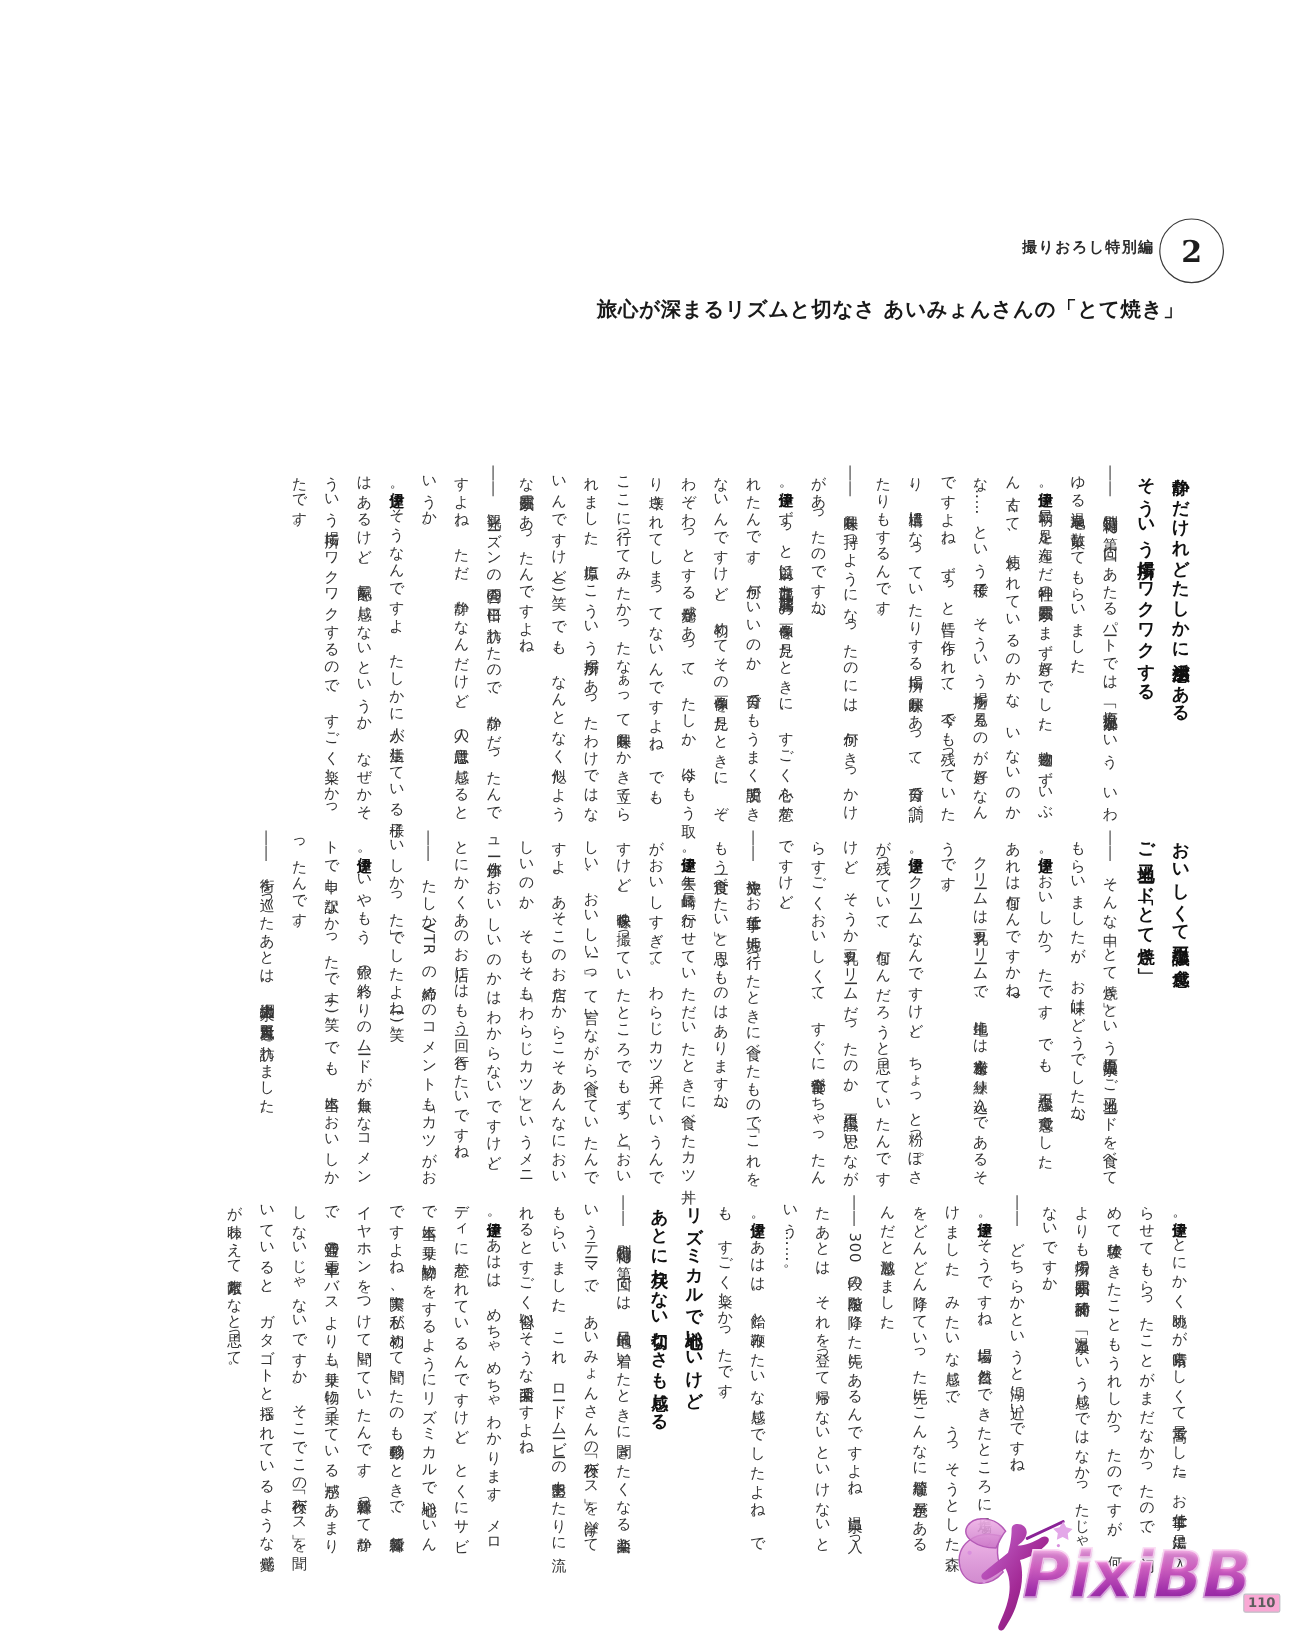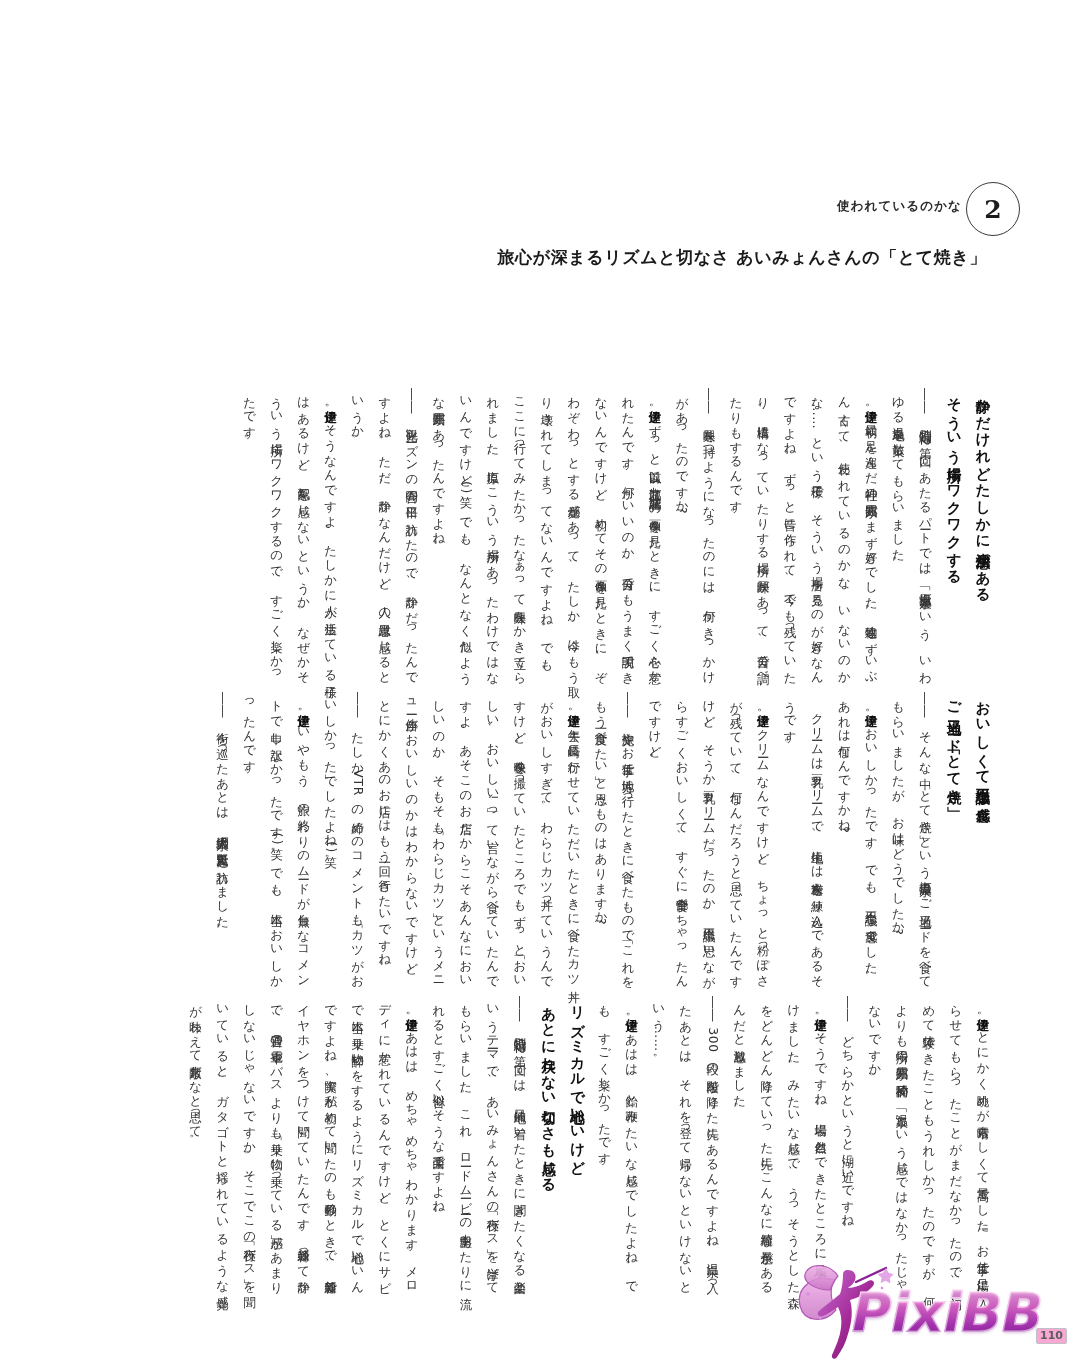--- a/index.html
+++ b/index.html
@@ -182,21 +182,21 @@
     top: 0px;
   }
 </style>
 </head>
 <body>
 
 <div id="page">
 
   <div id="header-block">
     <div id="kicker-row">
-      <span id="kicker-label">使われているのかな</span>
+      <span id="kicker-label">撮りおろし特別編</span>
     </div>
     <div id="page-number-badge">
       <span>2</span>
     </div>
   </div>
 
   <div id="article-title">旅心が深まるリズムと切なさ あいみょんさんの「とて焼き」</div>
 
   <div class="section sec1">
     <h2 class="sec-heading">

